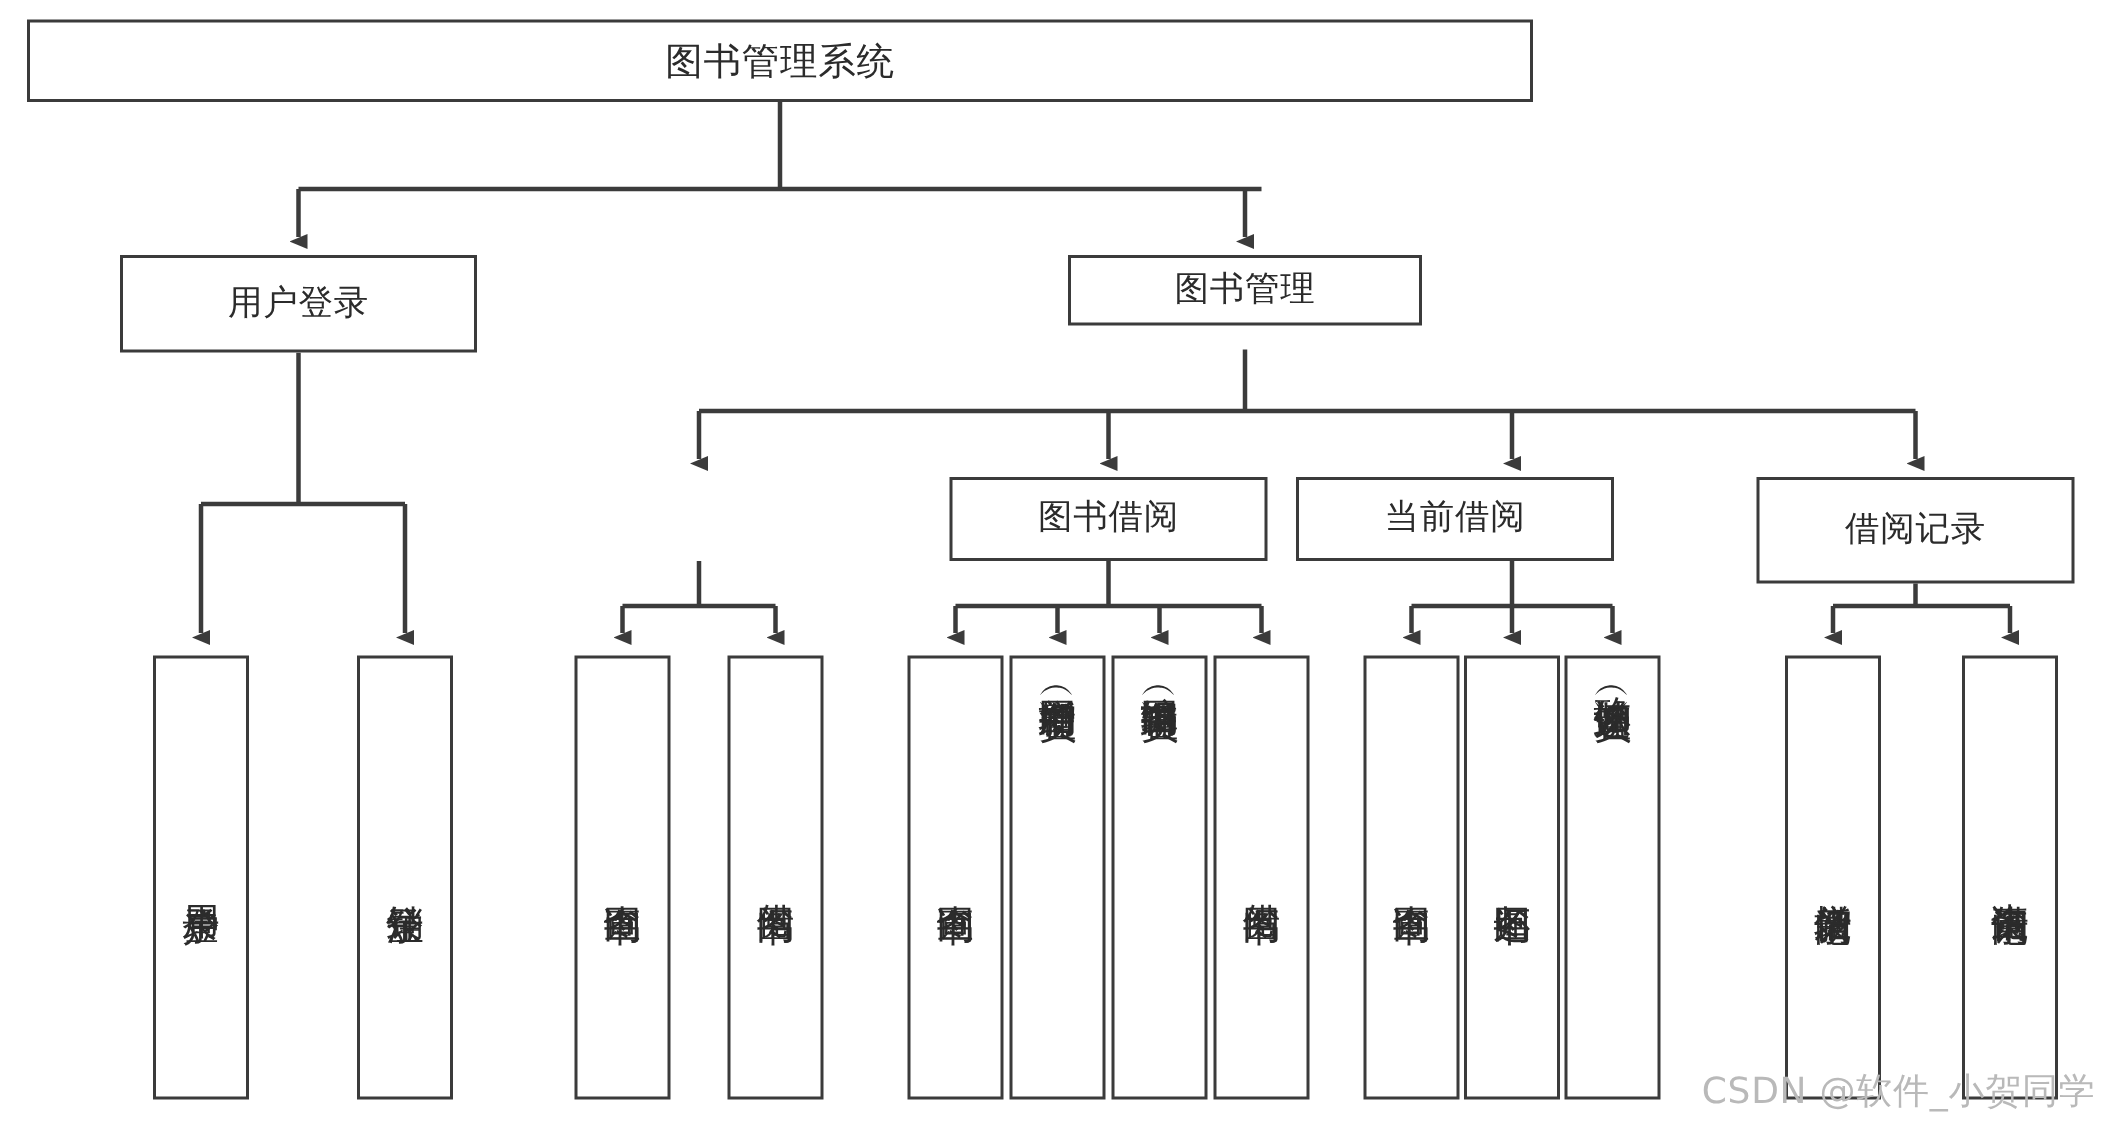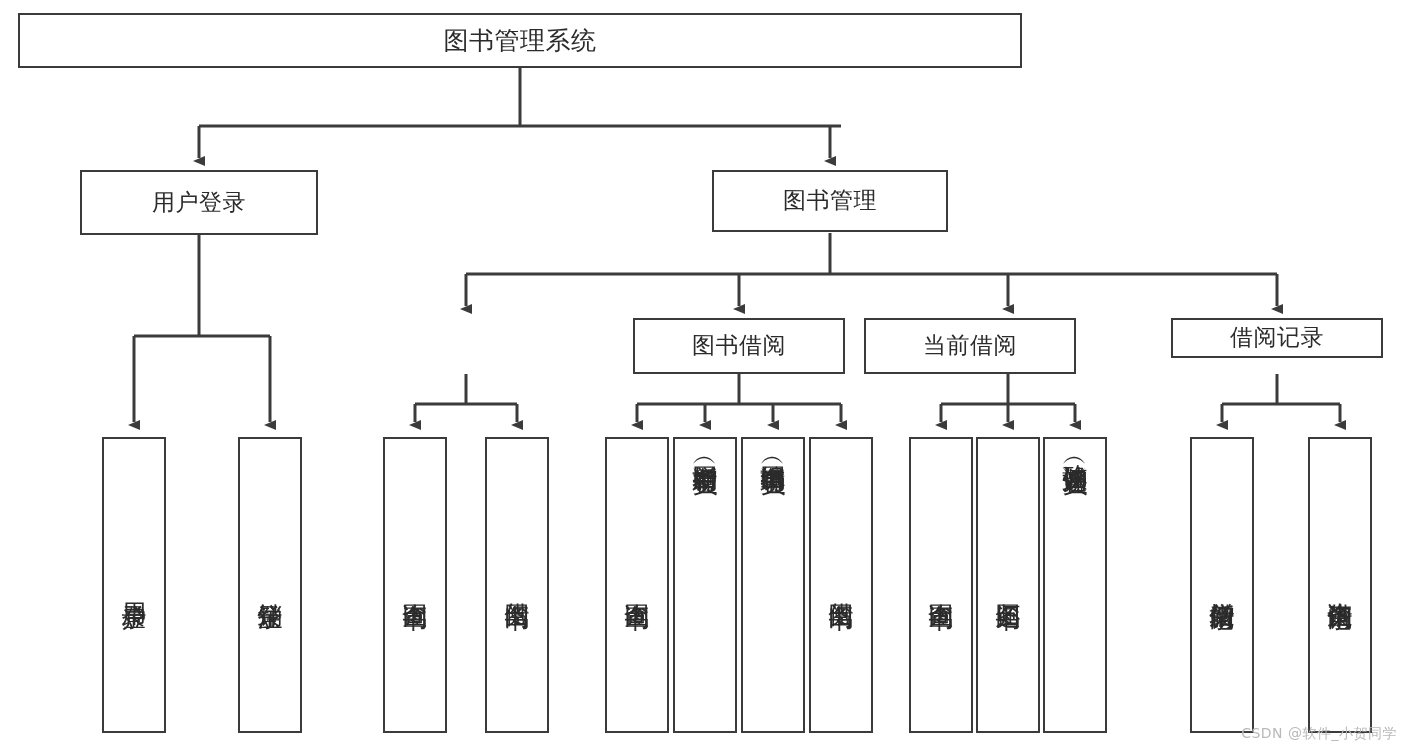--- a/index.html
+++ b/index.html
@@ -56,21 +56,21 @@
     color: #2b2b2b;
   }
   .leaf.centered {
     align-items: center;
     padding-top: 0;
   }
   #watermark {
     position: absolute;
     right: 8px;
     bottom: 4px;
-    font-size: 14px;
+    font-size: 24px;
     color: #b9b9b9;
     letter-spacing: 0.5px;
     white-space: nowrap;
   }
 </style>
 </head>
 <body>
 
 <div id="canvas">
 
@@ -120,25 +120,25 @@
       <path d="M1277,374 L1277,404"></path>
       <path d="M1222,404 L1340,404"></path>
       <path d="M1222,404 L1222,422" marker-end="url(#arrow)"></path>
       <path d="M1340,404 L1340,422" marker-end="url(#arrow)"></path>
     </g>
   </svg>
 
   <div class="node h-node root" style="left:18px; top:13px; width:1004px; height:55px;">图书管理系统</div>
 
   <div class="node h-node" style="left:80px; top:170px; width:238px; height:65px;">用户登录</div>
-  <div class="node h-node" style="left:712px; top:170px; width:236px; height:62px;">图书管理</div>
+  <div class="node h-node" style="left:712px; top:170px; width:236px; height:47px;">图书管理</div>
 
   <div class="node h-node" style="left:633px; top:318px; width:212px; height:56px;">图书借阅</div>
   <div class="node h-node" style="left:864px; top:318px; width:212px; height:56px;">当前借阅</div>
-  <div class="node h-node" style="left:1171px; top:318px; width:212px; height:40px;">借阅记录</div>
+  <div class="node h-node" style="left:1171px; top:318px; width:212px; height:71px;">借阅记录</div>
 
   <div class="node leaf centered" style="left:102px; top:437px; width:64px; height:296px;">
     <span class="vtext">用户登录</span>
   </div>
   <div class="node leaf centered" style="left:238px; top:437px; width:64px; height:296px;">
     <span class="vtext">注销登录</span>
   </div>
 
   <div class="node leaf centered" style="left:383px; top:437px; width:64px; height:296px;">
     <span class="vtext">查询图书</span>

